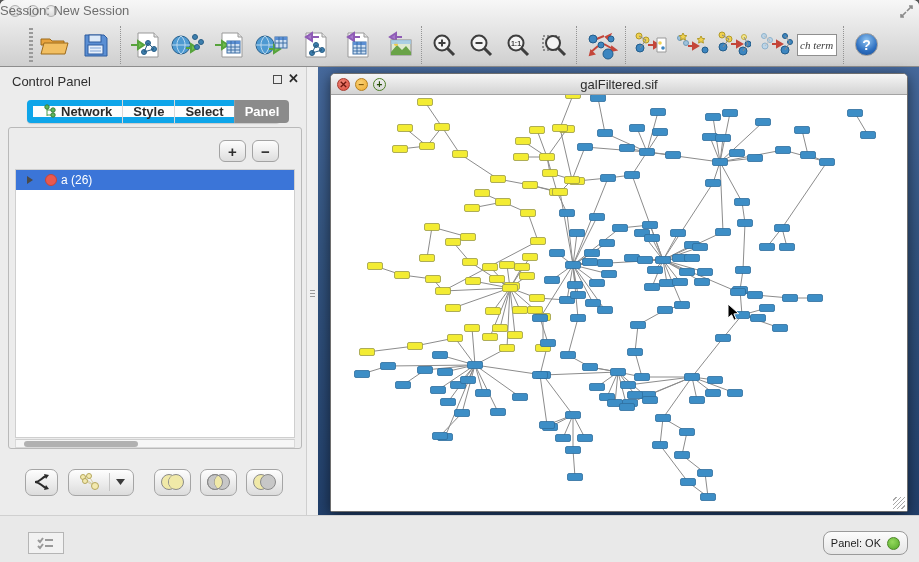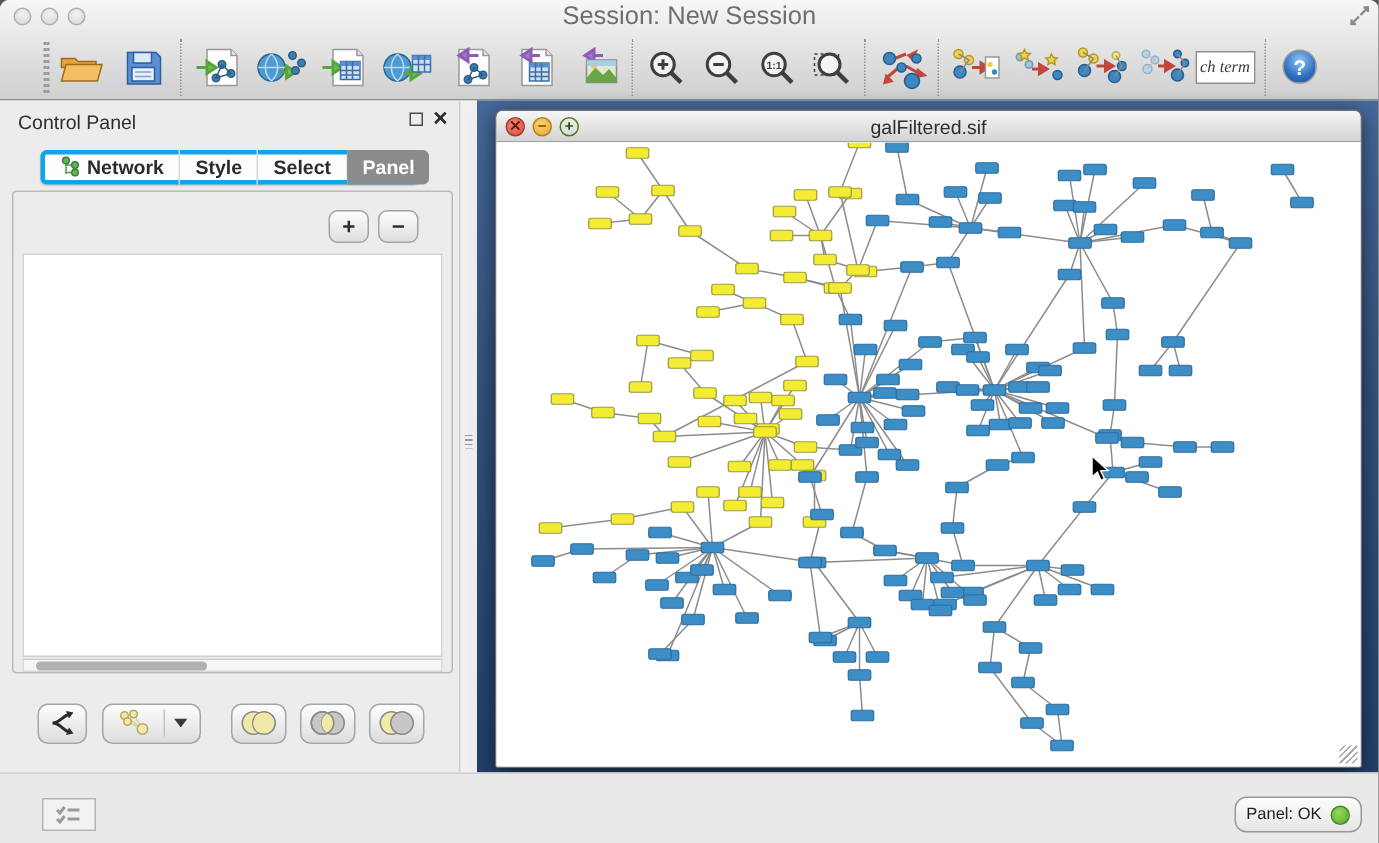--- a/index.html
+++ b/index.html
@@ -6,43 +6,43 @@
   *{box-sizing:border-box;}
   .window{position:relative;width:919px;height:562px;background:#e9e9e9;
     font-family:"Liberation Sans",sans-serif;overflow:hidden;border-radius:6px 6px 0 0;}
   
   .chrome{position:absolute;left:0;top:0;width:919px;height:67px;
     background:linear-gradient(#f7f7f7,#cfcfcf);border-bottom:1px solid #8d8d8d;}
   .titlebar{position:relative;height:22px;}
   .tl{position:absolute;top:5px;width:12px;height:12px;border-radius:50%;
     border:1px solid #b0b0b0;background:radial-gradient(circle at 50% 35%,#f4f4f4,#d2d2d2);}
   .tl.c1{left:9px}.tl.c2{left:27px}.tl.c3{left:45px}
-  .wintitle{position:absolute;left:0;right:0;top:0;line-height:22px;text-align:center;
-    font-size:17px;color:#6e6e6e;}
+  .wintitle{position:absolute;left:0;right:0;top:0;line-height:22px;
+    font-size:13px;color:#6e6e6e;}
   .fsicon{position:absolute;right:6px;top:4px;}
   .toolbar{position:absolute;left:0;top:22px;height:45px;width:759px;display:flex;align-items:center;margin-left:24px;}
   .tbhandle{width:5px;height:34px;margin-left:5px;border-left:2px dotted #9a9a9a;border-right:2px dotted #9a9a9a;}
   .tbtn{width:42px;height:40px;display:flex;align-items:center;justify-content:center;flex:none;}
   .tbtn.narrow{width:37px;}
   .tsep{width:1px;height:38px;border-left:1px dotted #949494;margin:0 3px;flex:none;}
   .searchbox{width:40px;height:22px;border:1px solid #8f8f8f;background:#fff;font-style:italic;
     font-size:11px;color:#3c3c3c;padding:0 2px;overflow:hidden;white-space:nowrap;flex:none;
     font-family:"Liberation Serif",serif;line-height:20px;}
   .helpbtn{width:23px;height:23px;border-radius:50%;flex:none;margin-left:8px;
     background:radial-gradient(circle at 50% 30%,#8fc4f2,#2d6fc0 60%,#1b4e96);
     border:1px solid #9a9a9a;color:#fff;font-size:14px;font-weight:bold;display:flex;
     align-items:center;justify-content:center;}
   
   .cpanel{position:absolute;left:0;top:67px;width:306px;height:448px;background:#ececec;}
   .cphead{position:relative;height:30px;text-align:center;}
   .cptitle{position:absolute;left:12px;top:7px;font-size:13px;color:#2e2e2e;}
   .cpfloat{position:absolute;right:24px;top:8px;width:9px;height:9px;border:1.5px solid #4b4b4b;}
   .cpclose{position:absolute;right:7px;top:4px;font-size:13px;font-weight:bold;color:#2b2b2b;}
   .tabbar{position:absolute;left:27px;top:33px;width:253px;height:23px;background:#fdfdfd;
-    border:3px solid #0ea5e9;border-radius:4px;display:flex;align-items:center;
+    border:6px solid #0ea5e9;border-radius:4px;display:flex;align-items:center;
     box-shadow:0 1px 1px rgba(0,0,0,.15);}
   .tab{height:23px;display:flex;align-items:center;justify-content:center;font-size:13px;
     font-weight:600;color:#2b2b2b;padding:0 10px;position:relative;}
   .tab + .tab{border-left:1px solid #d8d8d8;}
   .tab.sel{background:#8b8b8b;color:#fff;border-radius:0 4px 4px 0;border-left:1px solid #9a9a9a;}
   .groupbox{position:absolute;left:8px;top:60px;width:294px;height:322px;border:1px solid #b9b9b9;
     border-radius:3px;}
   .addrem{position:absolute;right:22px;top:12px;display:flex;gap:6px;}
   .minibtn{width:27px;height:22px;border:1px solid #a3a3a3;border-radius:6px;
     background:linear-gradient(#fdfdfd,#dedede);font-size:15px;font-weight:bold;color:#2e2e2e;
@@ -349,20 +349,25 @@
       <div class="tab sel">
           <span>Panel</span>
         </div>
     </div>
     <div class="groupbox">
       <div class="addrem">
         <div class="minibtn">+</div>
         <div class="minibtn">−</div>
       </div>
       <div class="setlist">
+        <div class="setrow sel">
+          <span class="disc"></span>
+          <span class="setdot"></span>
+          <span>a (26)</span>
+        </div>
       </div>
       <div class="hscroll">
           <div class="hthumb"></div>
         </div>
     </div>
     <div class="cptools">
       <div class="toolbtn" style="width:33px;margin-left:25px">
         <svg width="22" height="18">
             <path d="M4 9 C9 9 10 5 15 3 M4 9 C9 9 10 13 15 15" stroke="#2b2b2b" stroke-width="2" fill="none"></path>
             <path d="M13 1 l5 1 -3 4 z" fill="#2b2b2b"></path>

